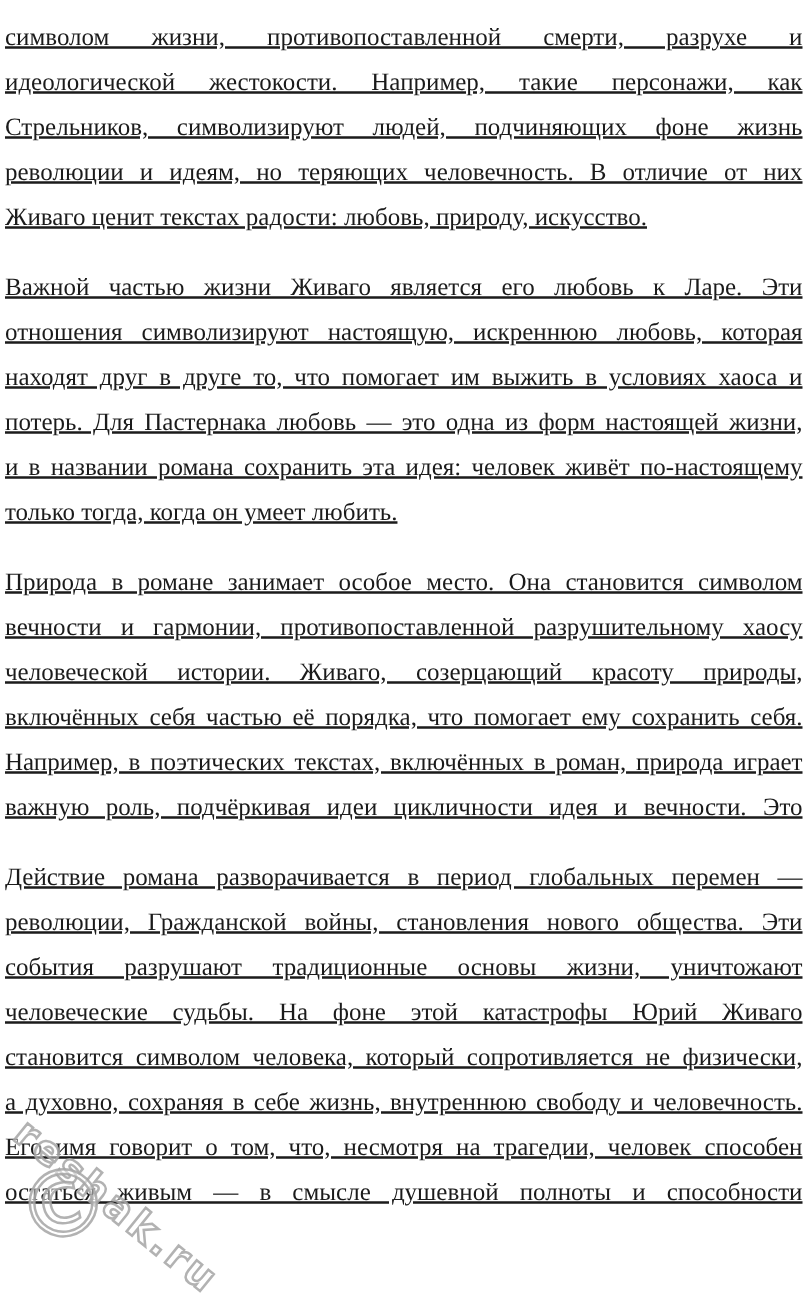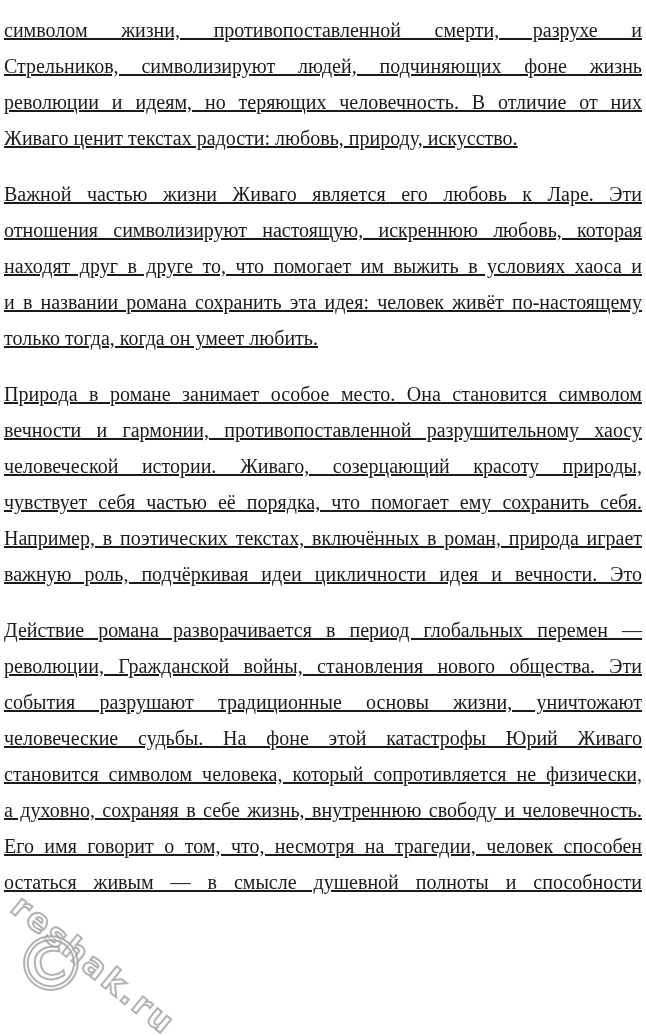--- a/index.html
+++ b/index.html
@@ -64,40 +64,42 @@
   }
 </style>
 </head>
 <body>
 
 <div class="page">
 
   <p class="para">
     </p>
     <div class="ln">символом жизни, противопоставленной смерти, разрухе и</div>
+    <div class="ln">идеологической жестокости. Например, такие персонажи, как</div>
     <div class="ln">Стрельников, символизируют людей, подчиняющих фоне жизнь</div>
     <div class="ln">революции и идеям, но теряющих человечность. В отличие от них</div>
     <div class="ln last">Живаго ценит текстах радости: любовь, природу, искусство.</div>
   <p></p>
 
   <p class="para">
     </p>
     <div class="ln">Важной частью жизни Живаго является его любовь к Ларе. Эти</div>
     <div class="ln">отношения символизируют настоящую, искреннюю любовь, которая</div>
     <div class="ln">находят друг в друге то, что помогает им выжить в условиях хаоса и</div>
+    <div class="ln">потерь. Для Пастернака любовь — это одна из форм настоящей жизни,</div>
     <div class="ln">и в названии романа сохранить эта идея: человек живёт по-настоящему</div>
     <div class="ln last">только тогда, когда он умеет любить.</div>
   <p></p>
 
   <p class="para">
     </p>
     <div class="ln">Природа в романе занимает особое место. Она становится символом</div>
     <div class="ln">вечности и гармонии, противопоставленной разрушительному хаосу</div>
     <div class="ln">человеческой истории. Живаго, созерцающий красоту природы,</div>
-    <div class="ln">чувствует себя частью её порядка, что помогает ему сохранить себя.</div>
+    <div class="ln">включённых себя частью её порядка, что помогает ему сохранить себя.</div>
     <div class="ln">Например, в поэтических текстах, включённых в роман, природа играет</div>
     <div class="ln">важную роль, подчёркивая идеи цикличности идея и вечности. Это</div>
   <p></p>
 
   <p class="para">
     </p>
     <div class="ln">Действие романа разворачивается в период глобальных перемен —</div>
     <div class="ln">революции, Гражданской войны, становления нового общества. Эти</div>
     <div class="ln">события разрушают традиционные основы жизни, уничтожают</div>
     <div class="ln">человеческие судьбы. На фоне этой катастрофы Юрий Живаго</div>

